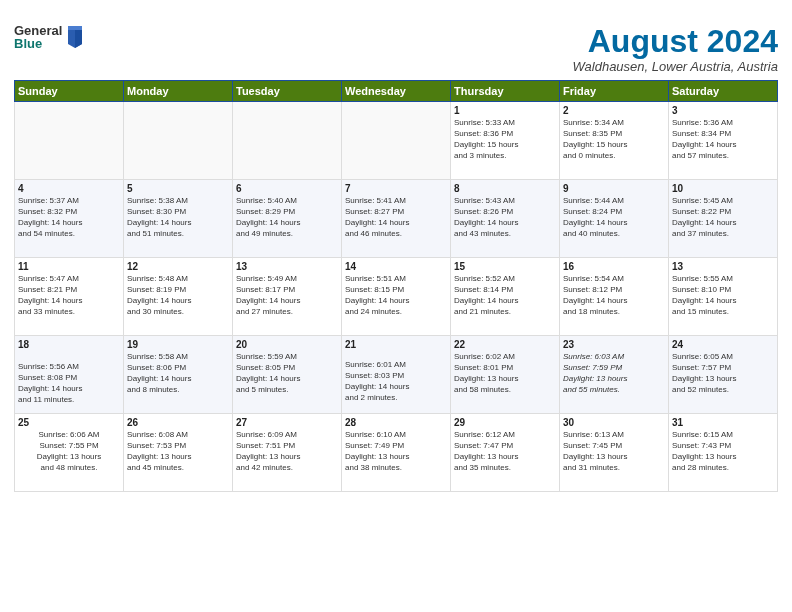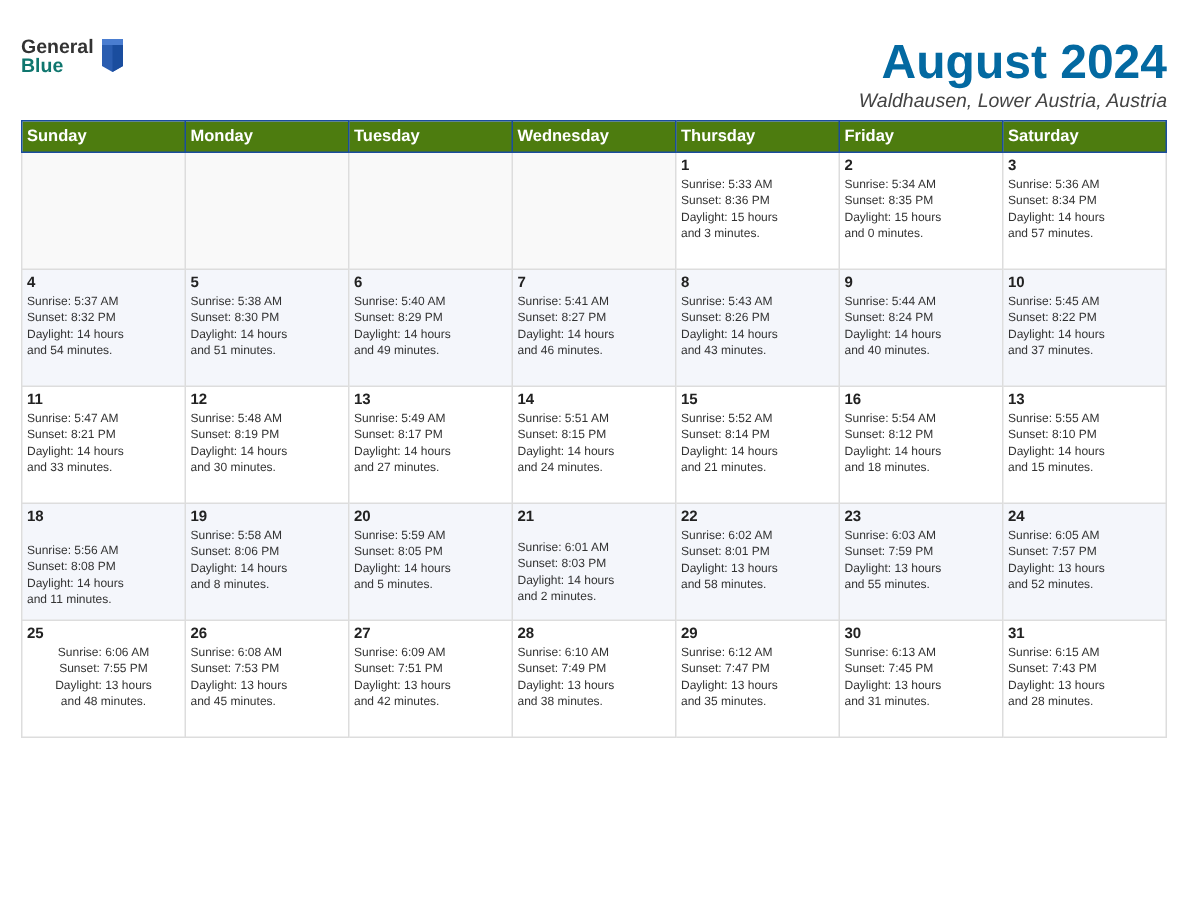--- a/index.html
+++ b/index.html
@@ -299,21 +299,21 @@
           </td>
           <td>
             <span class="day-number">22</span>
             <div class="day-info" style="white-space: pre-line;">Sunrise: 6:02 AM
 Sunset: 8:01 PM
 Daylight: 13 hours
 and 58 minutes.</div>
           </td>
           <td>
             <span class="day-number">23</span>
-            <div class="day-info" style="white-space: pre-line;">Sunrise: 6:03 AM
+            <div class="day-info" style="white-space: pre-line; font-style: italic;">Sunrise: 6:03 AM
 Sunset: 7:59 PM
 Daylight: 13 hours
 and 55 minutes.</div>
           </td>
           <td>
             <span class="day-number">24</span>
             <div class="day-info" style="white-space: pre-line;">Sunrise: 6:05 AM
 Sunset: 7:57 PM
 Daylight: 13 hours
 and 52 minutes.</div>

